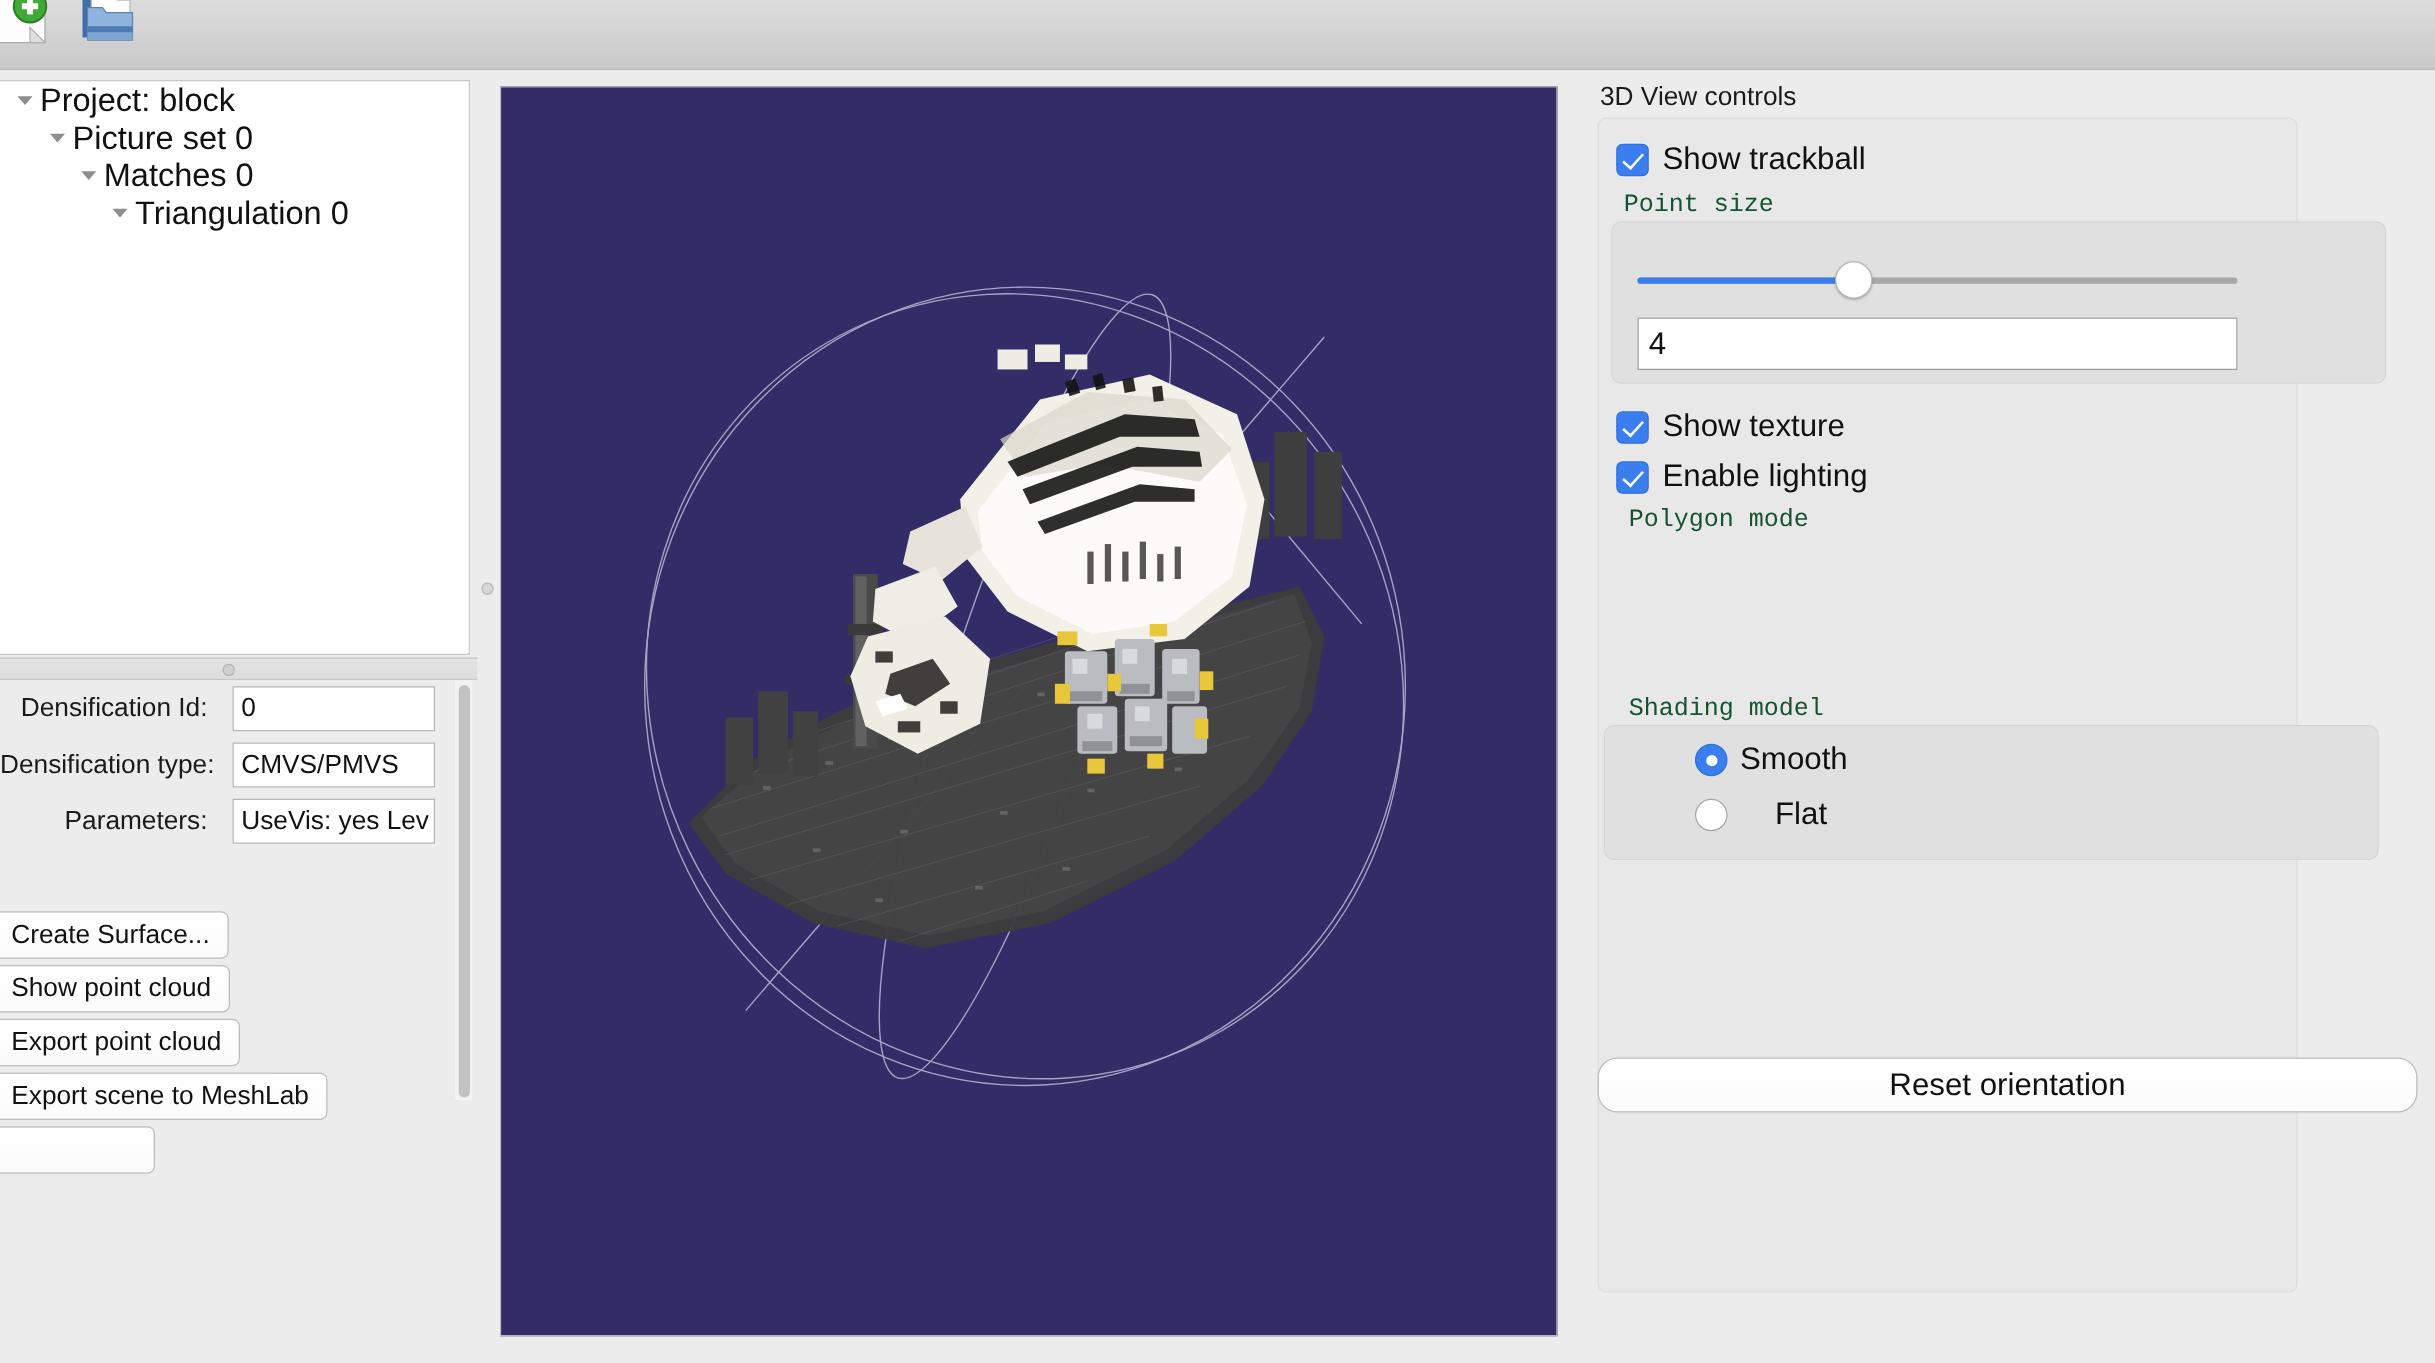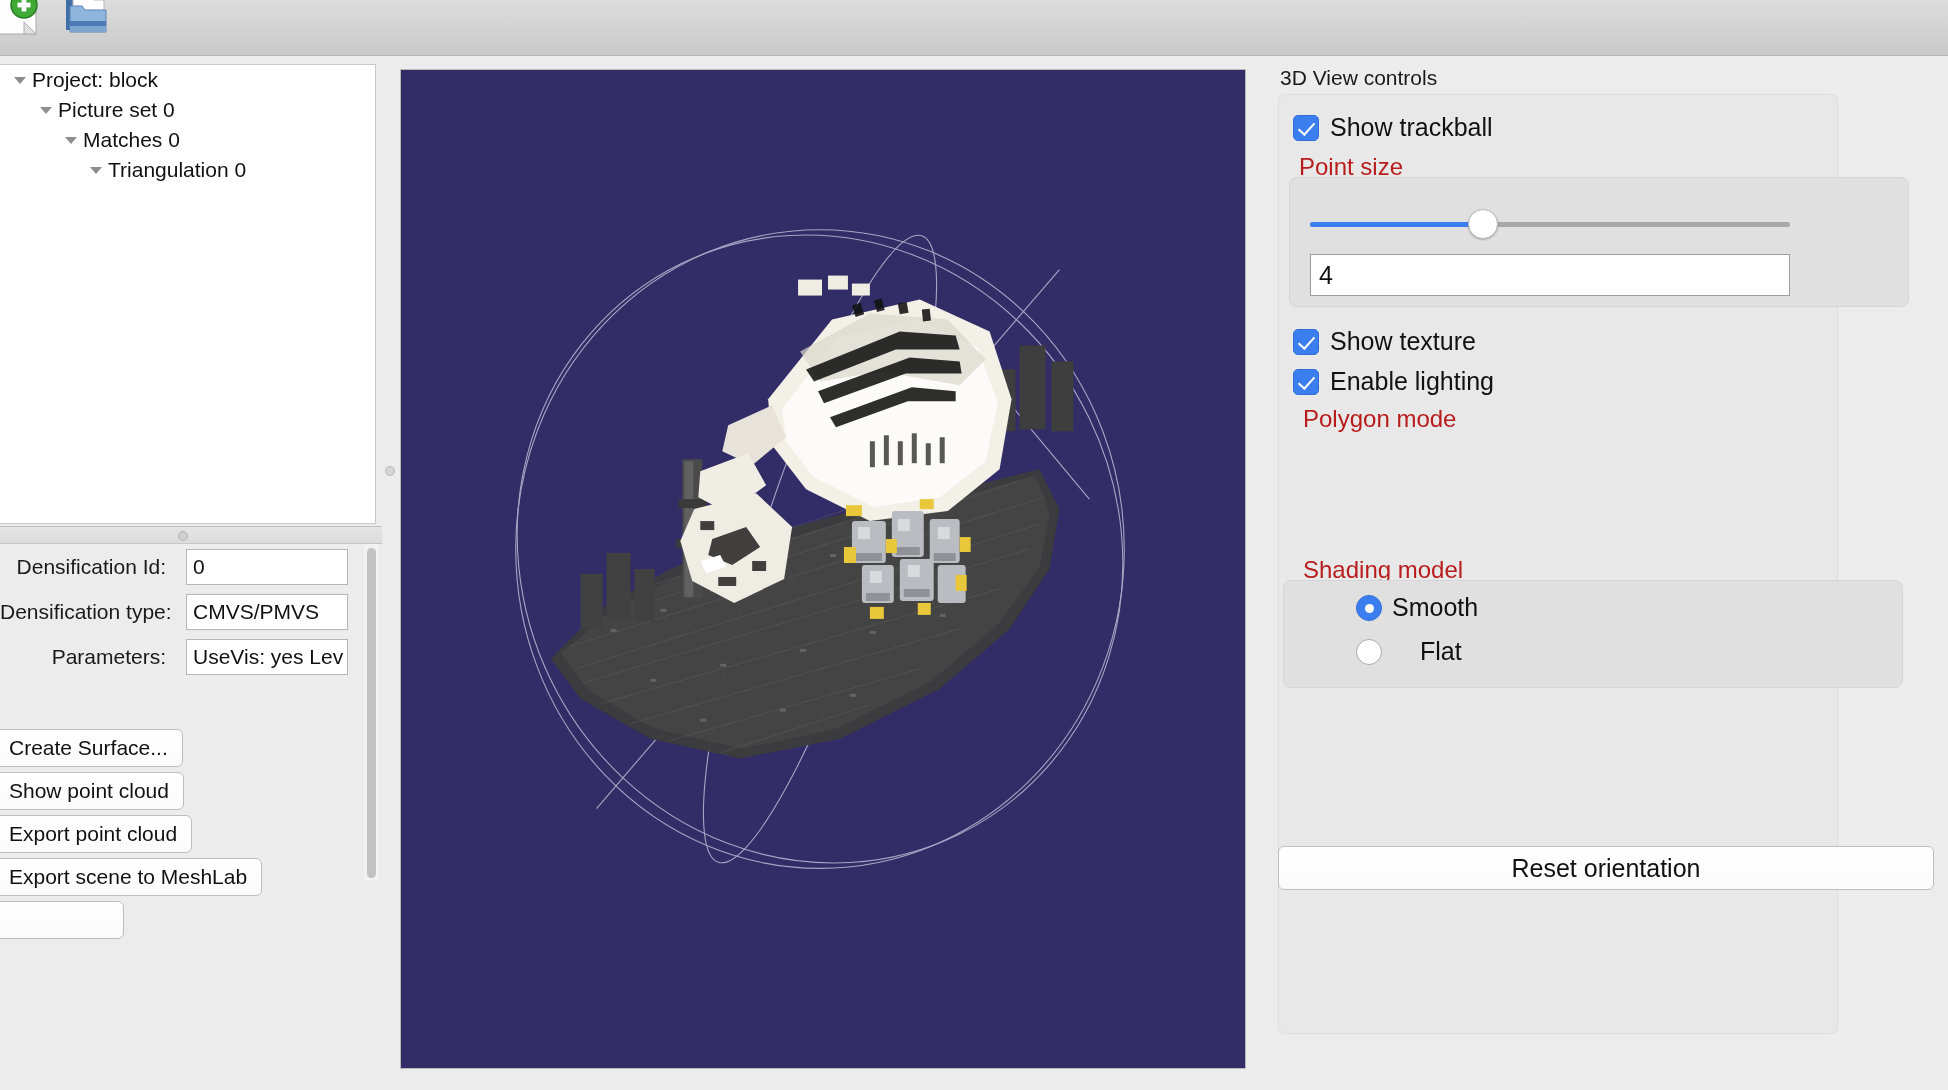--- a/index.html
+++ b/index.html
@@ -47,21 +47,21 @@
     width: 376px; height: 460px;
     background: #ffffff;
     border: 1px solid #c8c8c8;
     border-left: none;
     overflow: hidden;
   }
   .tree-row {
     position: relative;
     height: 30px;
     display: flex; align-items: center;
-    font-size: 21px; color: #111;
+    font-size: 26px; color: #111;
     cursor: default;
   }
   .tree-row.selected {
     background: #cccccc;
     color: #ffffff;
     font-weight: bold;
   }
   .tw-arrow {
     width: 24px; height: 24px;
     display: inline-flex; align-items: center; justify-content: center;
@@ -212,22 +212,23 @@
     left: 8px; top: 3px;
     width: 7px; height: 14px;
     border: solid #ffffff;
     border-width: 0 2.6px 2.6px 0;
     transform: rotate(42deg);
   }
   .chk-label { font-size: 25px; color: #111; white-space: nowrap; }
 
   .group-label {
     position: absolute;
-    font-size: 24px; color: #b91c1c;
+    font-size: 20px; color: #14532d;
     white-space: nowrap;
+    font-family: Liberation Mono, monospace;
   }
   .group-box {
     position: absolute;
     background: #e0e0e0;
     border: 1px solid #d5d5d5;
     border-radius: 8px;
   }
 
   
   #pt-slider {
@@ -288,21 +289,21 @@
     width: 9px; height: 9px; border-radius: 50%;
     background: #ffffff;
   }
   .radio-label { font-size: 25px; color: #111; white-space: nowrap; }
 
   #reset-btn {
     position: absolute; left: 12px; top: 790px;
     width: 656px; height: 44px;
     background: linear-gradient(to bottom, #ffffff, #fbfbfb);
     border: 1px solid #bfbfbf;
-    border-radius: 6px;
+    border-radius: 16px;
     font-size: 25px;
     color: #111;
     font-family: "Liberation Sans", sans-serif;
     cursor: pointer;
   }
 </style>
 </head>
 <body>
 
 <div id="app">

